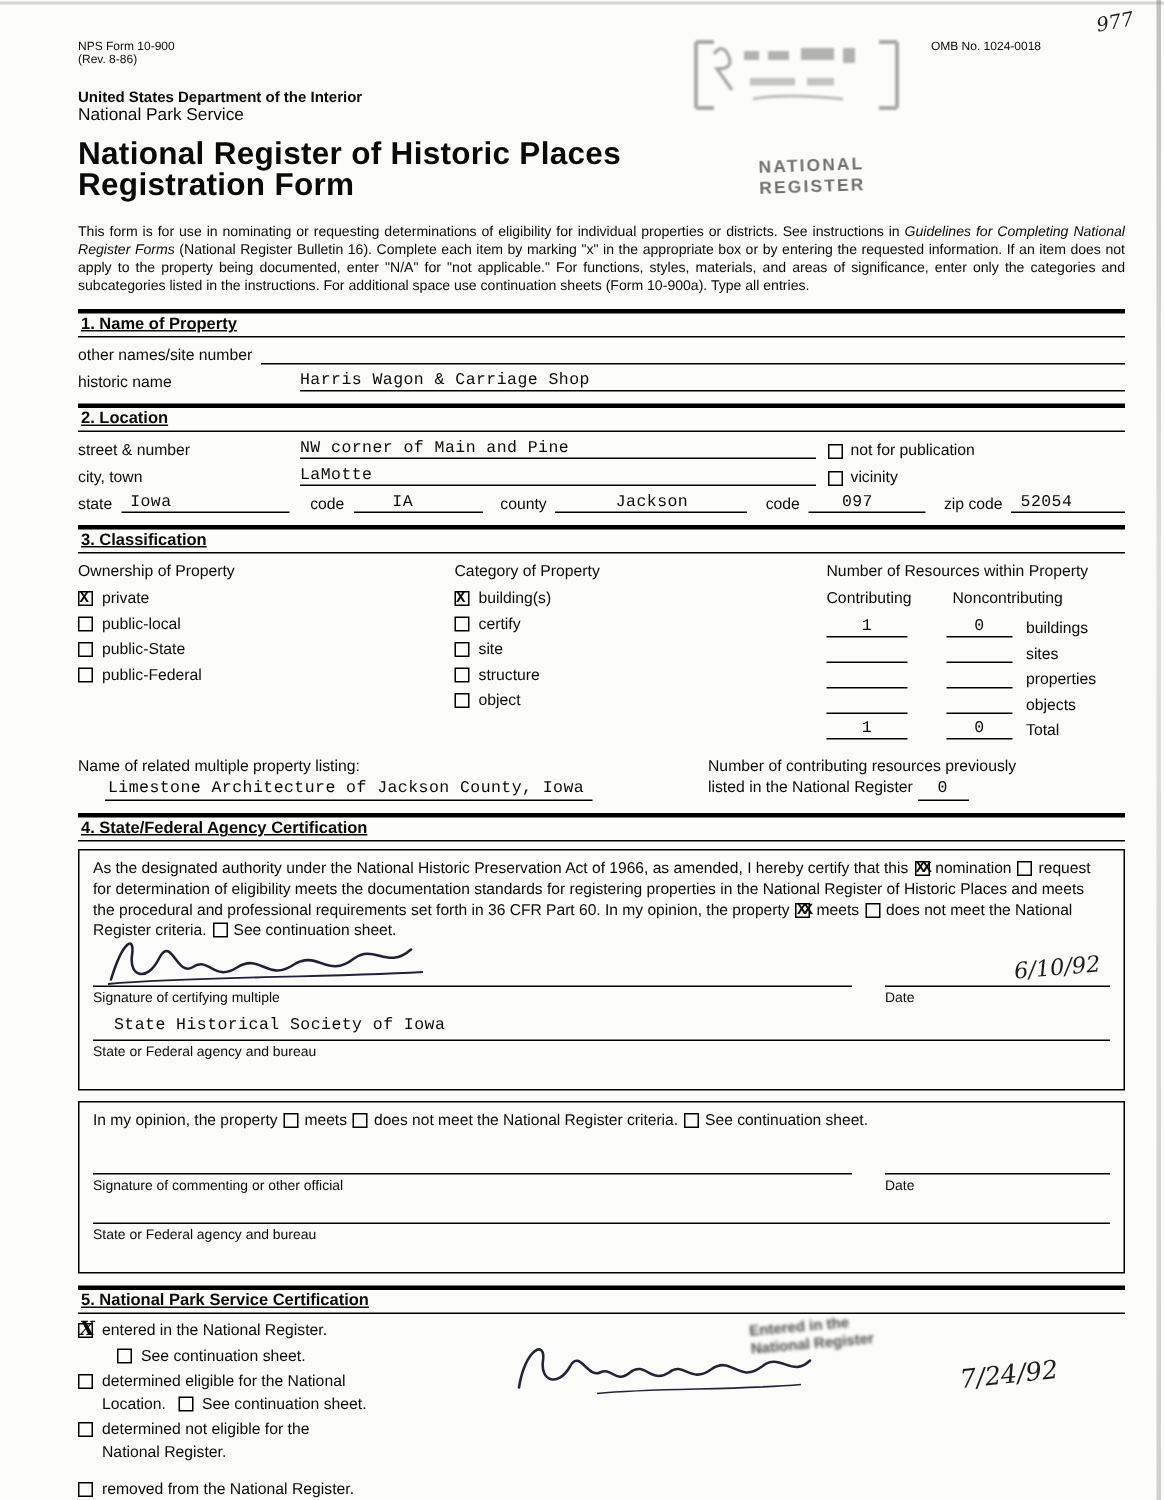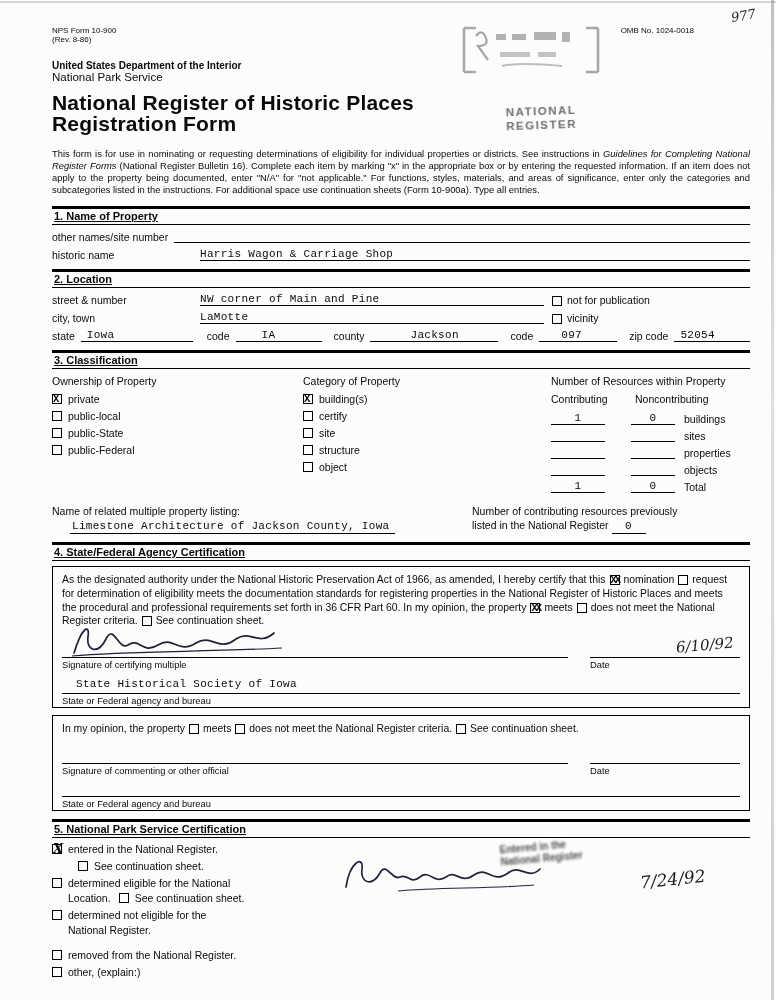--- a/index.html
+++ b/index.html
@@ -50,21 +50,21 @@
   .res-c { width:54px; border-bottom:1px solid #000; text-align:center; margin-right:26px; min-height:13px; }
   .res-n { width:44px; border-bottom:1px solid #000; text-align:center; margin-right:9px; min-height:13px; }
 
   .related { display:flex; margin-top:8px; font-size:10.5px; }
   .related-left { width:420px; }
   .related-left .val { display:inline-block; margin-left:18px; margin-top:3px;
                        border-bottom:1px solid #000; padding:0 6px 1px 2px; }
   .related-right { flex:1; line-height:1.3; }
   .prev-val { display:inline-block; width:34px; border-bottom:1px solid #000; text-align:center; }
 
-  .certbox { border:1.2px solid #000; margin-top:5px; padding:6px 9px 0 9px; font-size:10.4px; line-height:1.32; }
+  .certbox { border:1.2px solid #000; margin-top:5px; padding:6px 9px 19px 9px; font-size:10.4px; line-height:1.32; }
   .certbox .cb { margin:0 4px -1px 4px; }
   .sigrow { display:flex; align-items:flex-end; margin-top:14px; position:relative; }
   .sigrow .sline { flex:1; border-bottom:1px solid #000; height:16px; position:relative; }
   .sigrow .sdate { width:150px; border-bottom:1px solid #000; height:16px; margin-left:22px; position:relative; }
   .siglabels { display:flex; justify-content:space-between; font-size:9.3px; margin-top:1px; }
   .siglabels .d { width:150px; margin-left:22px; }
   .agline { border-bottom:1px solid #000; margin-top:6px; padding:0 0 1px 14px; min-height:14px; }
   .aglabel { font-size:9.3px; margin-top:1px; }
 
   .hand { font-family:"DejaVu Serif",serif; font-style:italic; color:#1c1c1c; }

